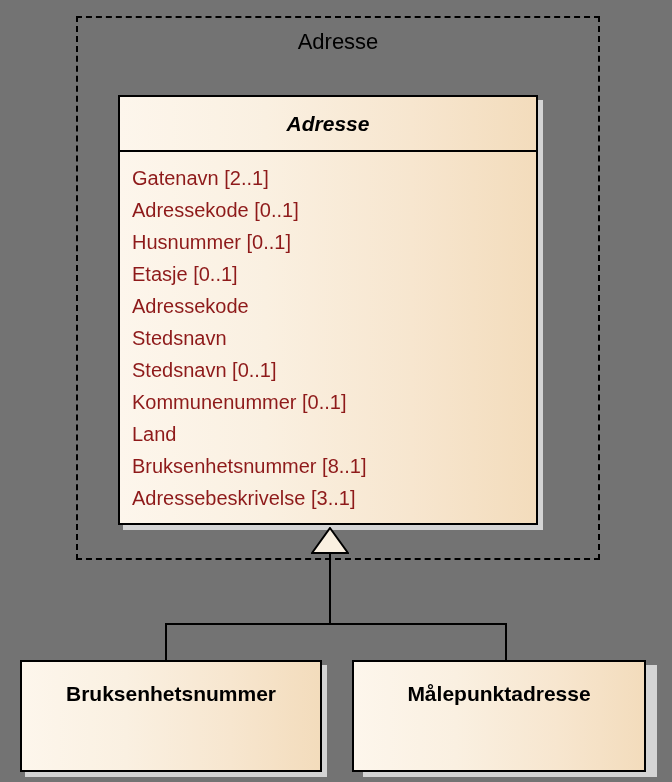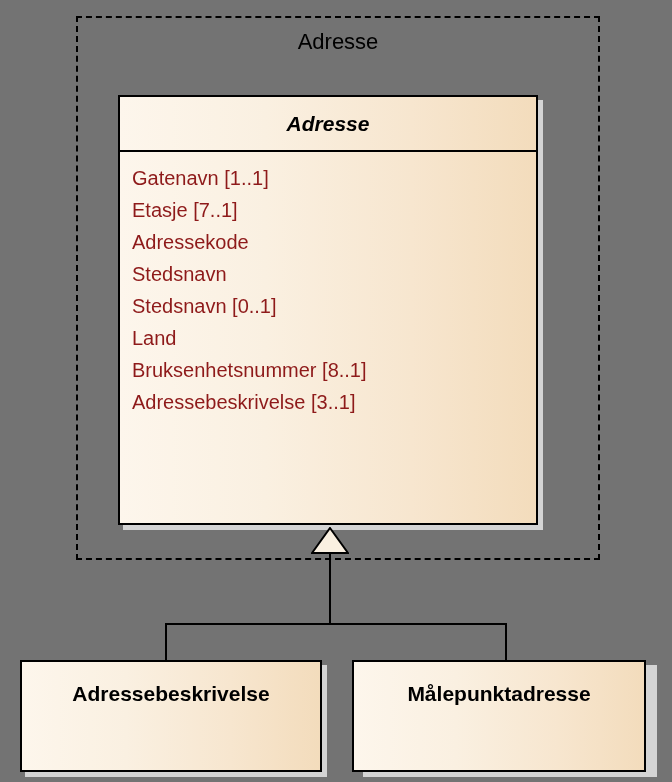--- a/index.html
+++ b/index.html
@@ -163,44 +163,47 @@
 
   <div class="package-boundary"></div>
   <div class="package-title">Adresse</div>
 
   <div class="class-shadow"></div>
   <div class="class-box">
     <div class="class-header">
       <span class="class-name">Adresse</span>
     </div>
     <div class="class-attributes">
-      <div class="attribute-row">Gatenavn [1..1]</div>
-      <div class="attribute-row">Etasje [7..1]</div>
+      <div class="attribute-row">Gatenavn [2..1]</div>
+      <div class="attribute-row">Adressekode [0..1]</div>
+      <div class="attribute-row">Husnummer [0..1]</div>
+      <div class="attribute-row">Etasje [0..1]</div>
       <div class="attribute-row">Adressekode</div>
       <div class="attribute-row">Stedsnavn</div>
       <div class="attribute-row">Stedsnavn [0..1]</div>
+      <div class="attribute-row">Kommunenummer [0..1]</div>
       <div class="attribute-row">Land</div>
       <div class="attribute-row">Bruksenhetsnummer [8..1]</div>
       <div class="attribute-row">Adressebeskrivelse [3..1]</div>
     </div>
   </div>
 
   <div class="gen-triangle">
     <svg width="38" height="27" viewBox="0 0 38 27" xmlns="http://www.w3.org/2000/svg">
       <polygon points="19,1 37,26 1,26" fill="#faf0e1" stroke="#000000" stroke-width="2"></polygon>
     </svg>
   </div>
   <div class="gen-stem"></div>
   <div class="gen-crossbar"></div>
   <div class="gen-drop-left"></div>
   <div class="gen-drop-right"></div>
 
   <div class="sub-shadow sub-left-shadow"></div>
   <div class="sub-box sub-left">
-    <span class="sub-name">Adressebeskrivelse</span>
+    <span class="sub-name">Bruksenhetsnummer</span>
   </div>
 
   <div class="sub-shadow sub-right-shadow"></div>
   <div class="sub-box sub-right">
     <span class="sub-name">Målepunktadresse</span>
   </div>
 
 </div>
 
 </body></html>

